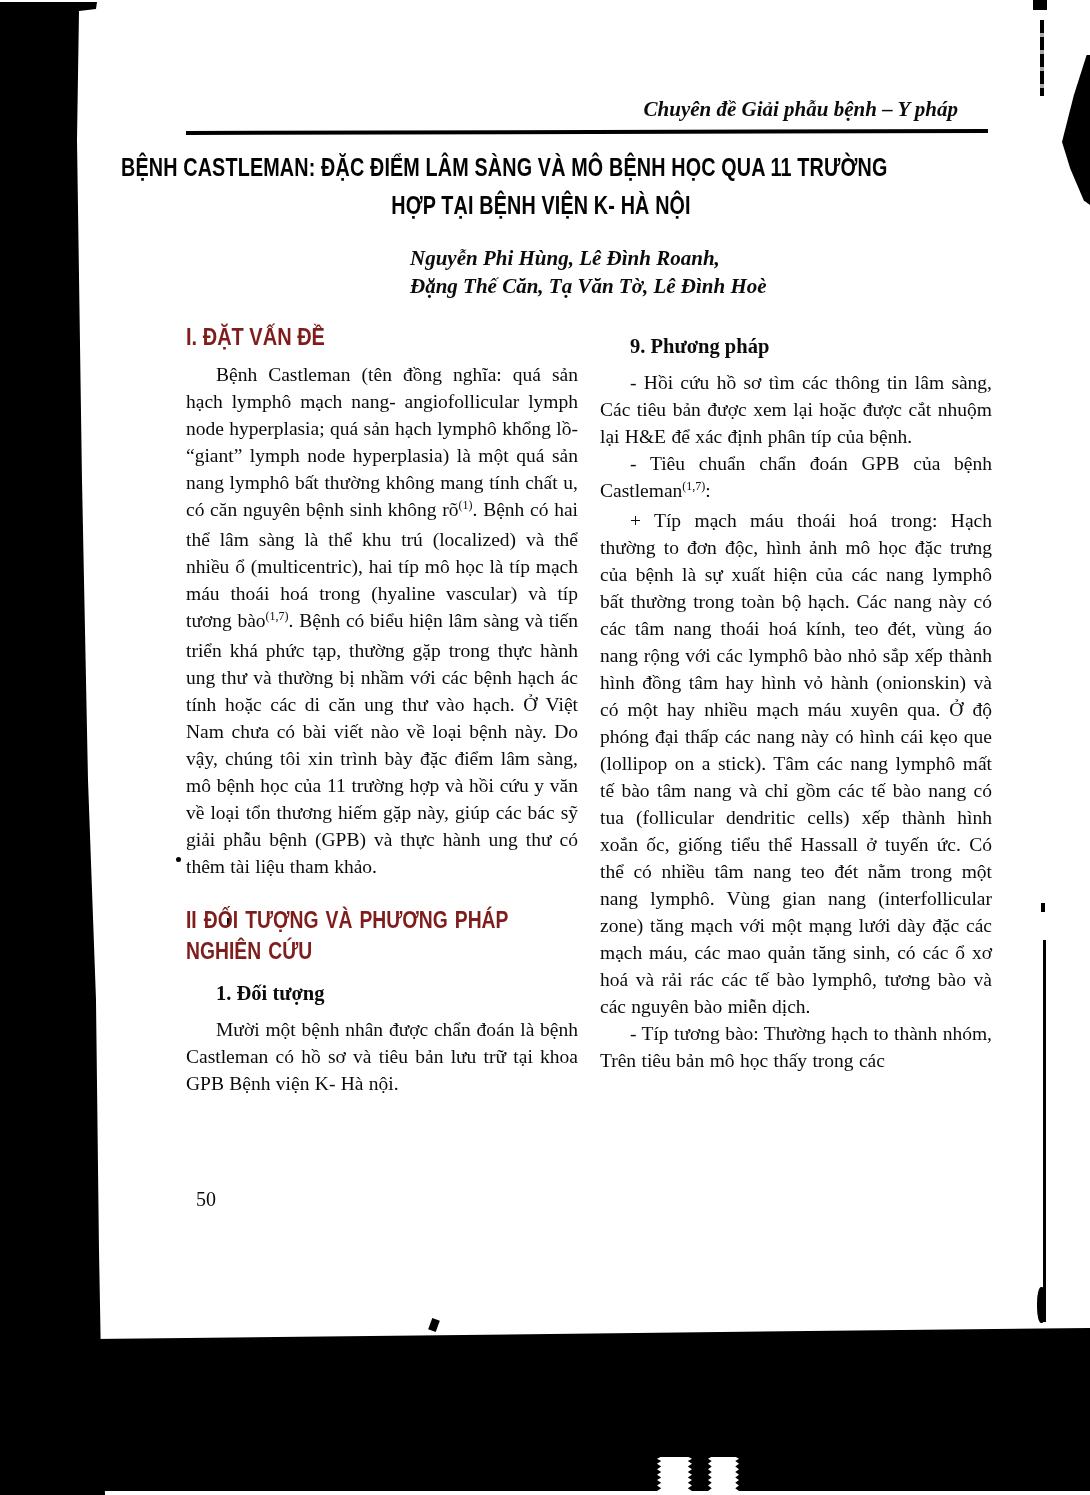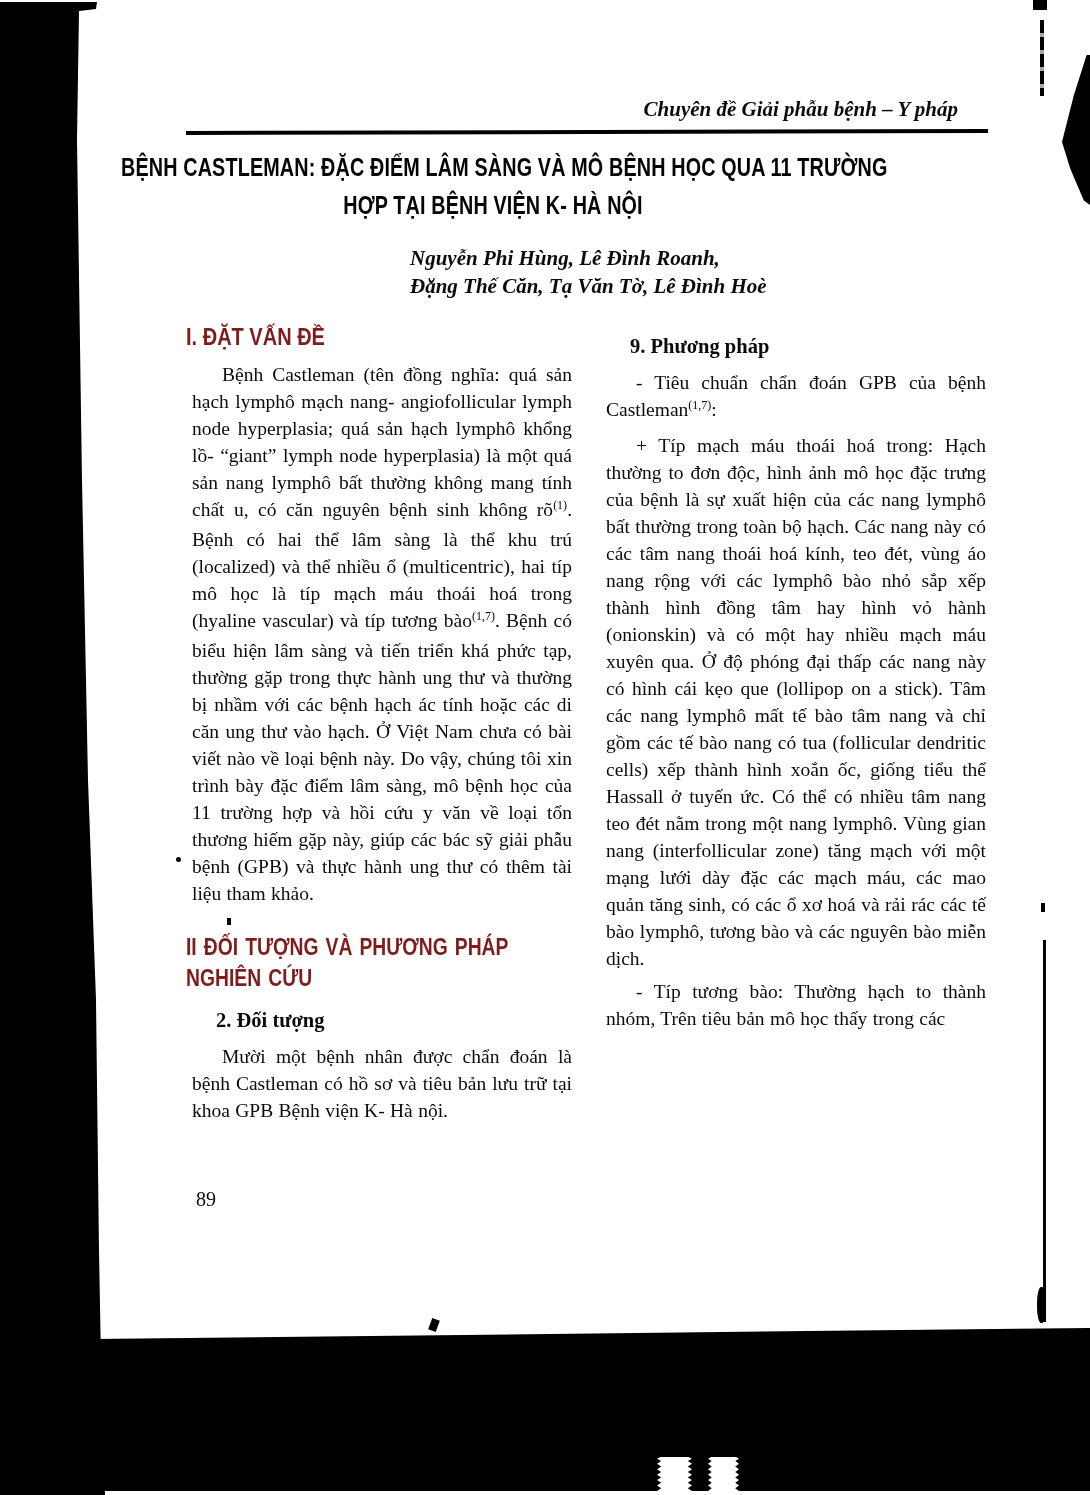--- a/index.html
+++ b/index.html
@@ -41,21 +41,21 @@
   #band-tick{left:430px;top:1319px;width:8px;height:12px;transform:rotate(20deg);}
   
   #journal-header{
     position:absolute;top:97px;right:132px;
     font-size:21px;font-weight:700;font-style:italic;white-space:nowrap;
   }
   #header-rule{position:absolute;left:186px;top:130px;width:802px;height:4px;
     background:#000;transform:rotate(-0.15deg);}
   .title-line{position:absolute;left:0;width:986px;text-align:center;}
   #title-line1{top:152px;}
-  #title-line2{top:190px;}
+  #title-line2{top:190px;margin-left:48px;}
   .title-line span{
     display:inline-block;white-space:nowrap;
     font-family:"Liberation Sans",sans-serif;font-weight:700;font-size:26px;
     transform:scaleX(.76);transform-origin:center;letter-spacing:.2px;color:#040404;
   }
   #authors{
     position:absolute;left:410px;top:244px;width:590px;text-align:left;
     font-size:21px;font-weight:700;font-style:italic;line-height:28px;
   }
   
@@ -68,21 +68,21 @@
   }
   .sans-head .sx{display:inline-block;white-space:nowrap;
     transform:scaleX(.87);transform-origin:left center;}
   #section2-heading{margin-top:25px;}
   #section2-heading .sx{transform:scaleX(.84);word-spacing:2px;}
   .sub-head{font-weight:700;font-size:20.5px;line-height:27px;
     text-indent:30px;margin:13px 0 9px 0;}
   #col-right .sub-head{margin-top:0;}
   .para{
     font-size:19.5px;line-height:27px;text-align:justify;text-indent:30px;
-    margin:6px;word-spacing:.5px;
+    margin:0;word-spacing:.5px;
   }
   #para-intro{margin-top:8px;}
   #para-subjects{margin-top:9px;}
   .sup{font-size:12px;position:relative;top:-7px;letter-spacing:0;}
   #page-number{position:absolute;left:196px;top:1188px;font-size:20px;}
 </style>
 </head>
 <body>
 
 <div id="page">
@@ -114,31 +114,32 @@
 
   <div class="col" id="col-left">
     <div class="sans-head">
       <span class="sx">I. ĐẶT VẤN ĐỀ</span>
     </div>
     <p class="para" id="para-intro"><span>Bệnh Castleman (tên đồng nghĩa: quá sản hạch lymphô mạch nang- angiofollicular lymph node hyperplasia; quá sản hạch lymphô khổng lồ- “giant” lymph node hyperplasia) là một quá sản nang lymphô bất thường không mang tính chất u, có căn nguyên bệnh sinh không rõ</span><span class="sup">(1)</span><span>. Bệnh có hai thể lâm sàng là thể khu trú (localized) và thể nhiều ổ (multicentric), hai típ mô học là típ mạch máu thoái hoá trong (hyaline vascular) và típ tương bào</span><span class="sup">(1,7)</span><span>. Bệnh có biểu hiện lâm sàng và tiến triển khá phức tạp, thường gặp trong thực hành ung thư và thường bị nhầm với các bệnh hạch ác tính hoặc các di căn ung thư vào hạch. Ở Việt Nam chưa có bài viết nào về loại bệnh này. Do vậy, chúng tôi xin trình bày đặc điểm lâm sàng, mô bệnh học của 11 trường hợp và hồi cứu y văn về loại tổn thương hiếm gặp này, giúp các bác sỹ giải phẫu bệnh (GPB) và thực hành ung thư có thêm tài liệu tham khảo.</span></p>
     <div class="sans-head" id="section2-heading">
       <div><span class="sx">II ĐỐI TƯỢNG VÀ PHƯƠNG PHÁP</span></div>
       <div><span class="sx">NGHIÊN CỨU</span></div>
     </div>
-    <div class="sub-head">2. Đối tượng</div>
+    <div class="sub-head">1. Đối tượng</div>
     <p class="para" id="para-subjects"><span>Mười một bệnh nhân được chẩn đoán là bệnh Castleman có hồ sơ và tiêu bản lưu trữ tại khoa GPB Bệnh viện K- Hà nội.</span></p>
   </div>
 
   <div class="col" id="col-right">
     <div class="sub-head">9. Phương pháp</div>
+    <p class="para"><span>- Hồi cứu hồ sơ tìm các thông tin lâm sàng, Các tiêu bản được xem lại hoặc được cắt nhuộm lại H&amp;E để xác định phân típ của bệnh.</span></p>
     <p class="para"><span>- Tiêu chuẩn chẩn đoán GPB của bệnh Castleman</span><span class="sup">(1,7)</span><span>:</span></p>
     <p class="para"><span>+ Típ mạch máu thoái hoá trong: Hạch thường to đơn độc, hình ảnh mô học đặc trưng của bệnh là sự xuất hiện của các nang lymphô bất thường trong toàn bộ hạch. Các nang này có các tâm nang thoái hoá kính, teo đét, vùng áo nang rộng với các lymphô bào nhỏ sắp xếp thành hình đồng tâm hay hình vỏ hành (onionskin) và có một hay nhiều mạch máu xuyên qua. Ở độ phóng đại thấp các nang này có hình cái kẹo que (lollipop on a stick). Tâm các nang lymphô mất tế bào tâm nang và chỉ gồm các tế bào nang có tua (follicular dendritic cells) xếp thành hình xoắn ốc, giống tiểu thể Hassall ở tuyến ức. Có thể có nhiều tâm nang teo đét nằm trong một nang lymphô. Vùng gian nang (interfollicular zone) tăng mạch với một mạng lưới dày đặc các mạch máu, các mao quản tăng sinh, có các ổ xơ hoá và rải rác các tế bào lymphô, tương bào và các nguyên bào miễn dịch.</span></p>
     <p class="para"><span>- Típ tương bào: Thường hạch to thành nhóm, Trên tiêu bản mô học thấy trong các</span></p>
   </div>
 
-  <div id="page-number">89</div>
+  <div id="page-number">50</div>
 
   <div class="scan" id="bottom-band"></div>
   <div class="scan" id="band-tick"></div>
   <div class="sprocket" id="sprocket-hole-1"></div>
   <div class="sprocket" id="sprocket-hole-2"></div>
 
 </div>
 
 </body></html>

